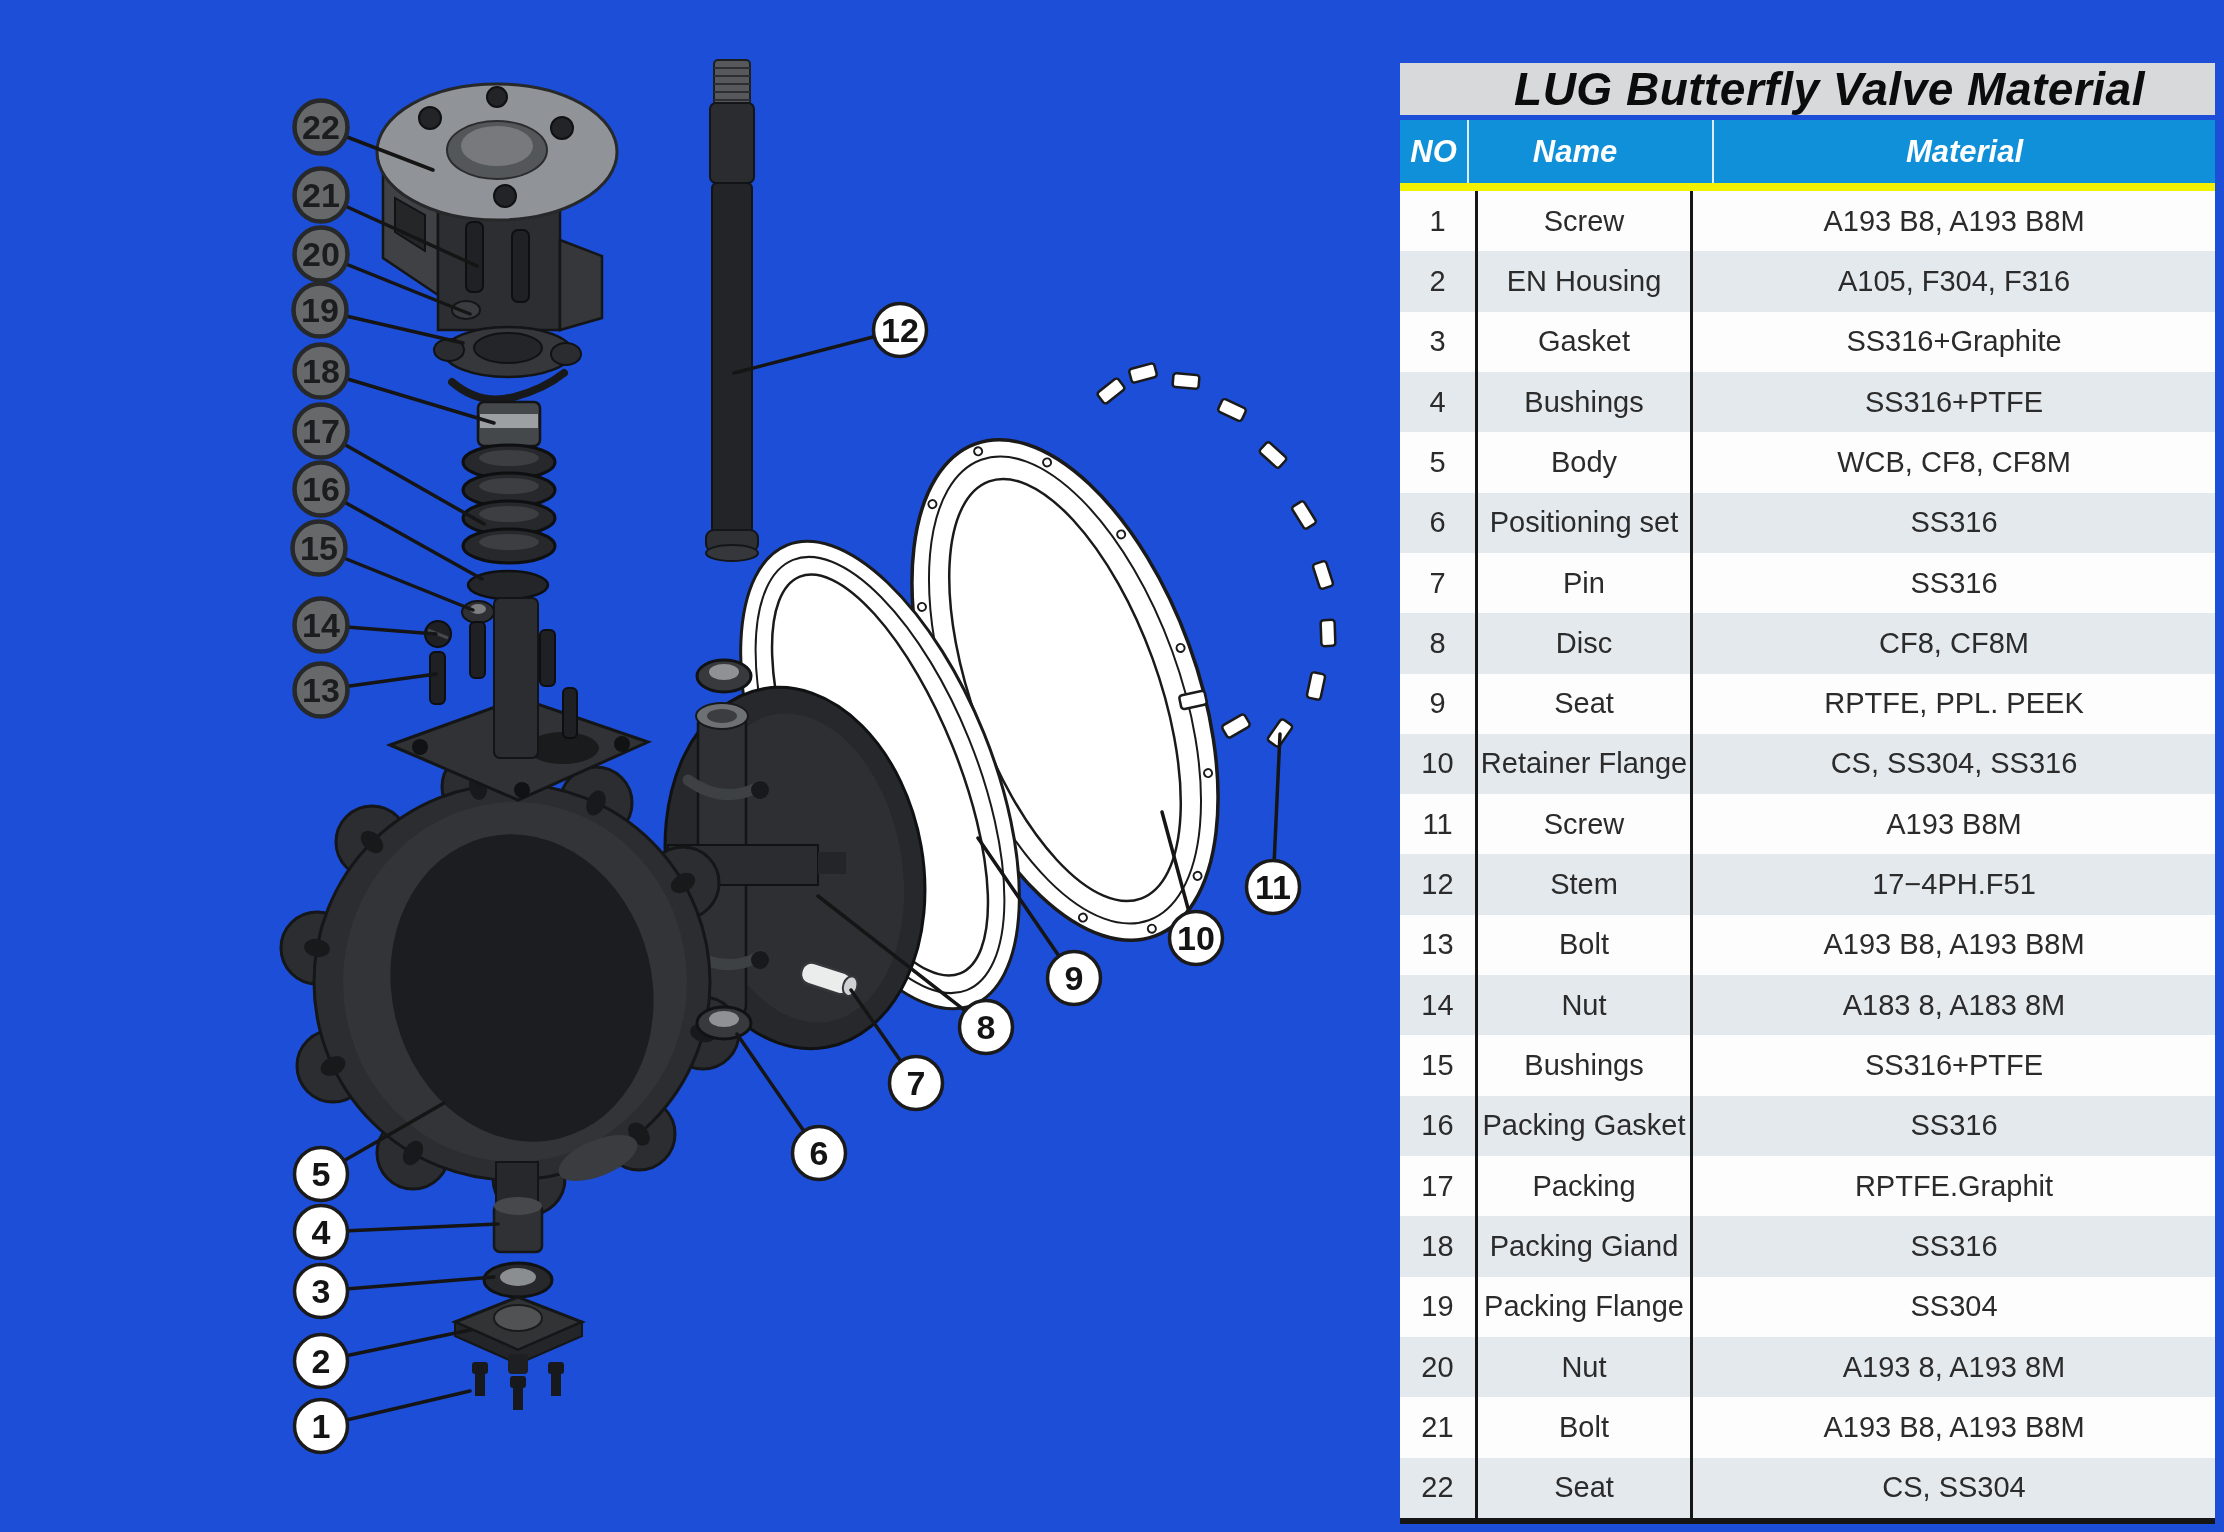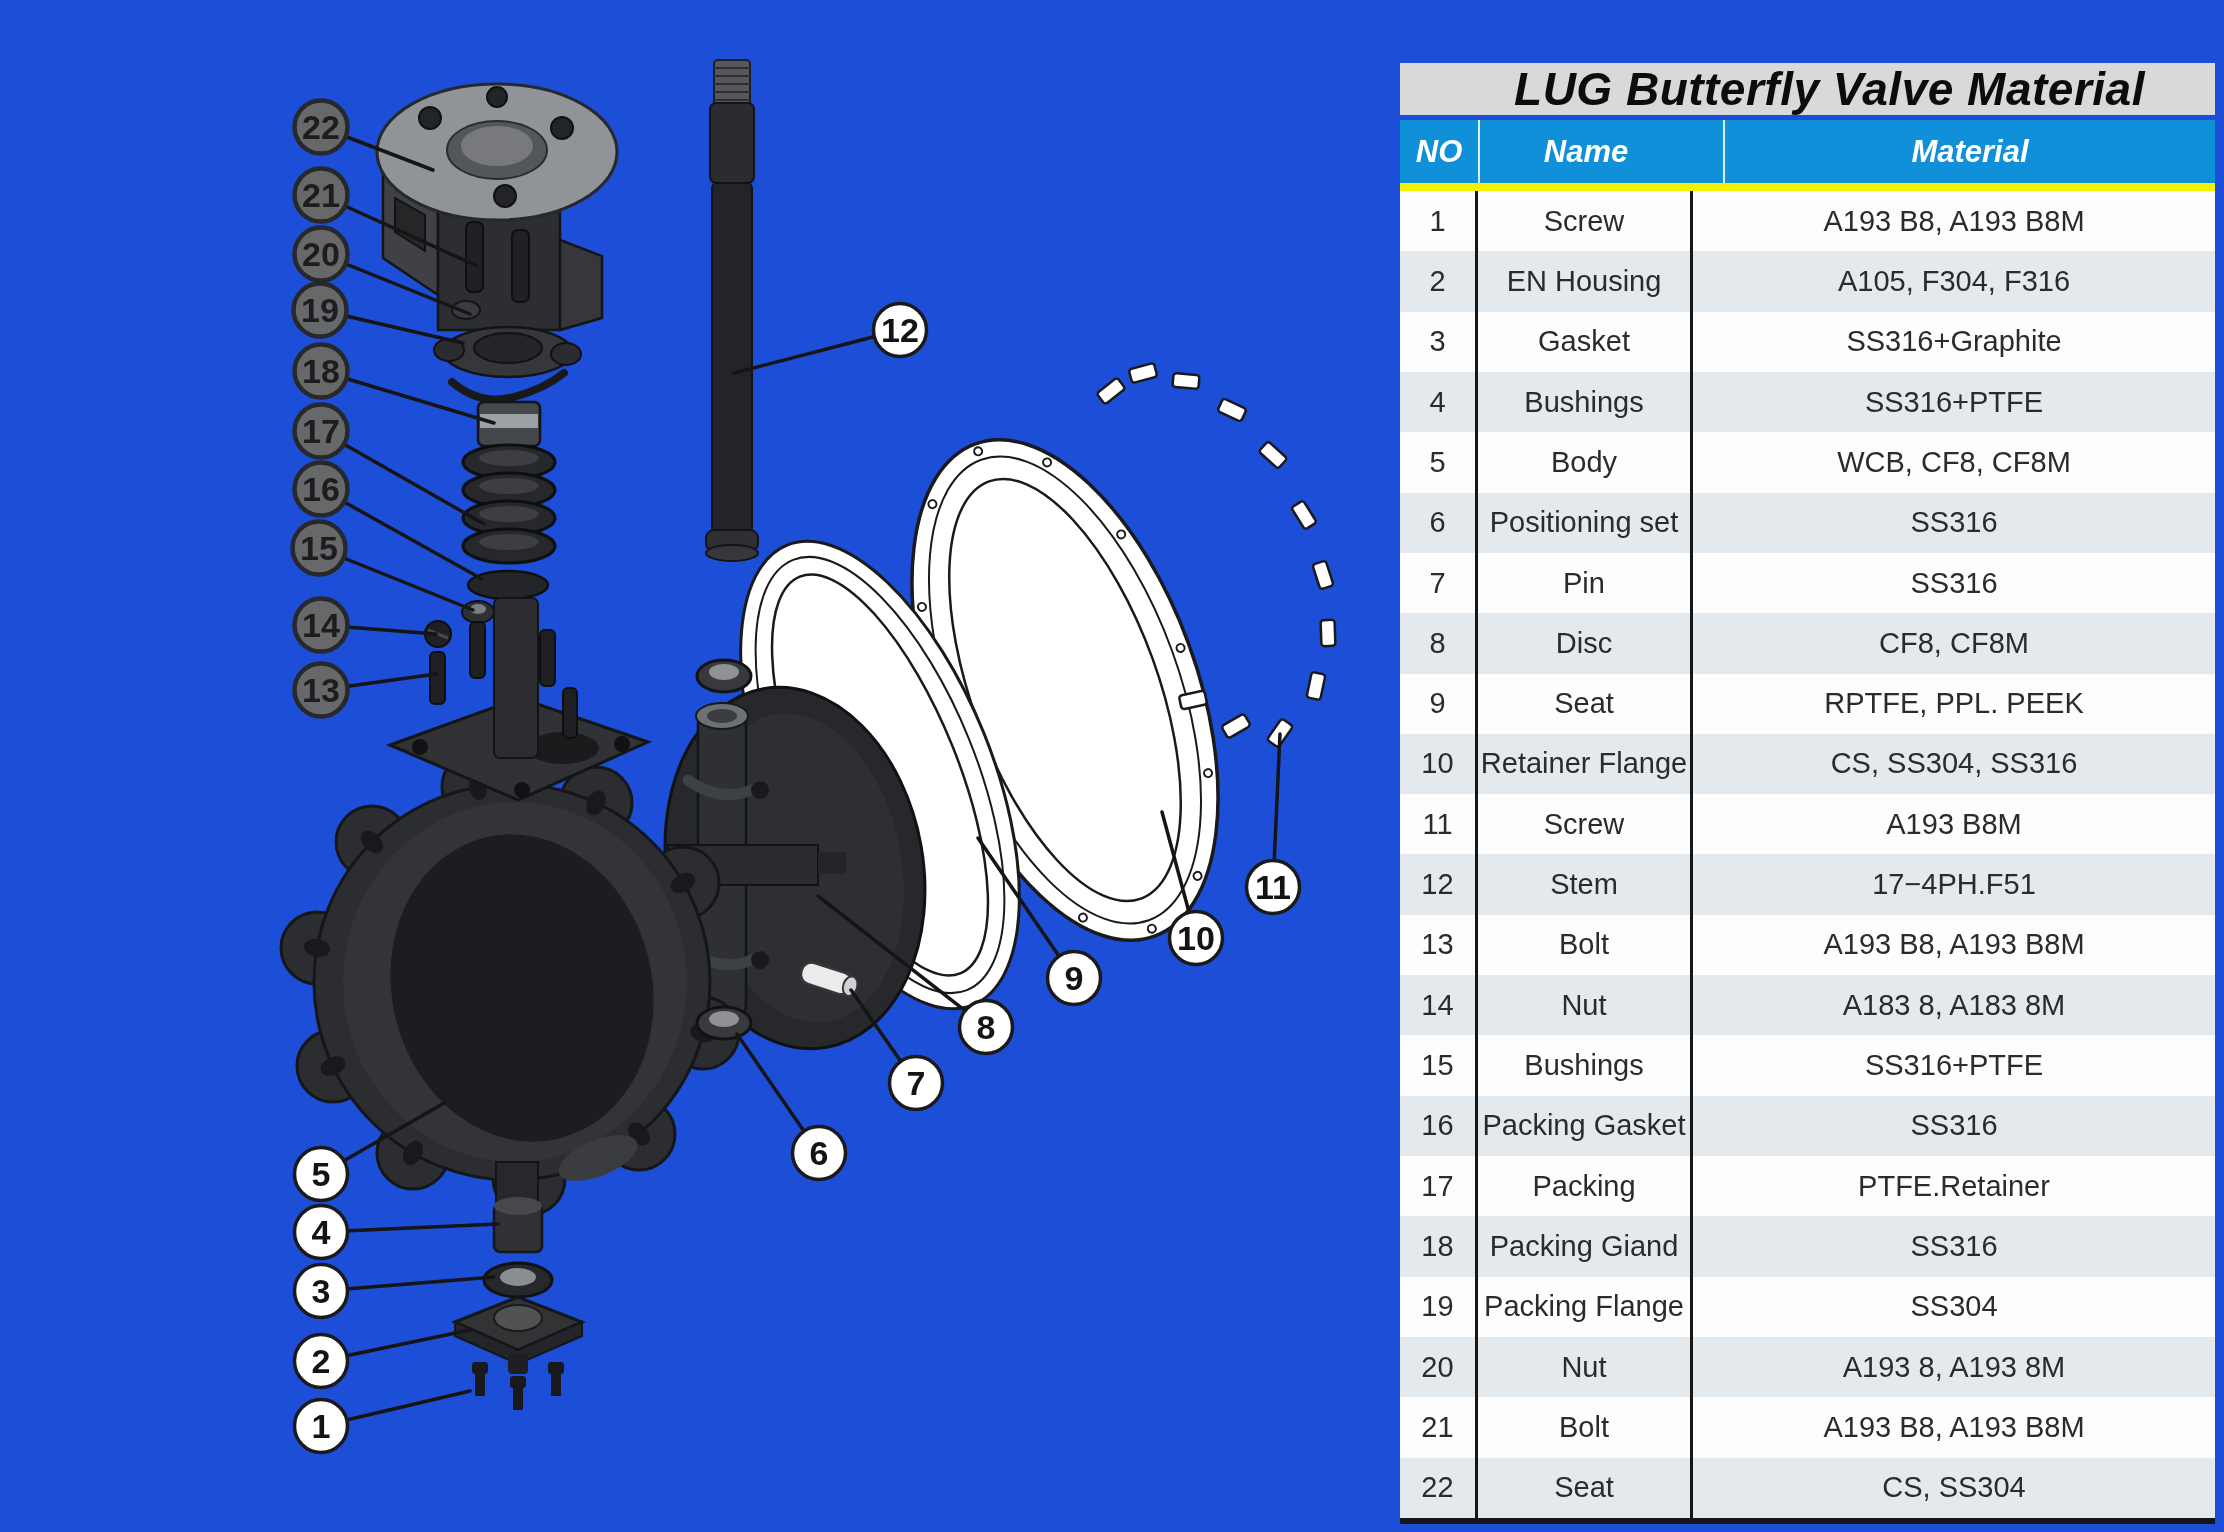--- a/index.html
+++ b/index.html
@@ -24,21 +24,21 @@
   .mt-title{
     height:52px;line-height:52px;background:var(--title-bg);color:#0c0c0c;
     font-style:italic;font-weight:bold;font-size:46px;text-align:center;letter-spacing:.5px;
     margin-bottom:5px;white-space:nowrap;padding-left:44px;
   }
   .mt-header{
     display:flex;height:63px;background:var(--header-bg);color:var(--header-text);
     font-style:italic;font-weight:bold;font-size:31px;align-items:center;text-align:center;
   }
   .mt-header .hc{display:flex;align-items:center;justify-content:center;height:100%;}
-  .h-no{width:78px;}
+  .h-no{width:67px;}
   .h-name{width:212px;border-left:2px solid rgba(255,255,255,.85);text-align:right;}
   .h-mat{flex:1;border-left:2px solid rgba(255,255,255,.85);margin-left:31px;}
   .mt-accent{height:8px;background:var(--accent-yellow);}
   .mt-rows{
     display:flex;flex-direction:column;height:1327px;border-bottom:6px solid var(--grid-line);
     font-size:29px;color:#2b2b2b;
   }
   .t-row{flex:1;display:flex;align-items:stretch;background:#fdfdfd;}
   .t-row:nth-child(even){background:var(--row-alt);}
   .t-c{display:flex;align-items:center;justify-content:center;text-align:center;}
@@ -439,21 +439,21 @@
           <div class="t-c c2">SS316+PTFE</div>
         </div>
         <div class="t-row">
           <div class="t-c c0">16</div>
           <div class="t-c c1">Packing Gasket</div>
           <div class="t-c c2">SS316</div>
         </div>
         <div class="t-row">
           <div class="t-c c0">17</div>
           <div class="t-c c1">Packing</div>
-          <div class="t-c c2">PTFE.Retainer</div>
+          <div class="t-c c2">RPTFE.Graphit</div>
         </div>
         <div class="t-row">
           <div class="t-c c0">18</div>
           <div class="t-c c1">Packing Giand</div>
           <div class="t-c c2">SS316</div>
         </div>
         <div class="t-row">
           <div class="t-c c0">19</div>
           <div class="t-c c1">Packing Flange</div>
           <div class="t-c c2">SS304</div>

